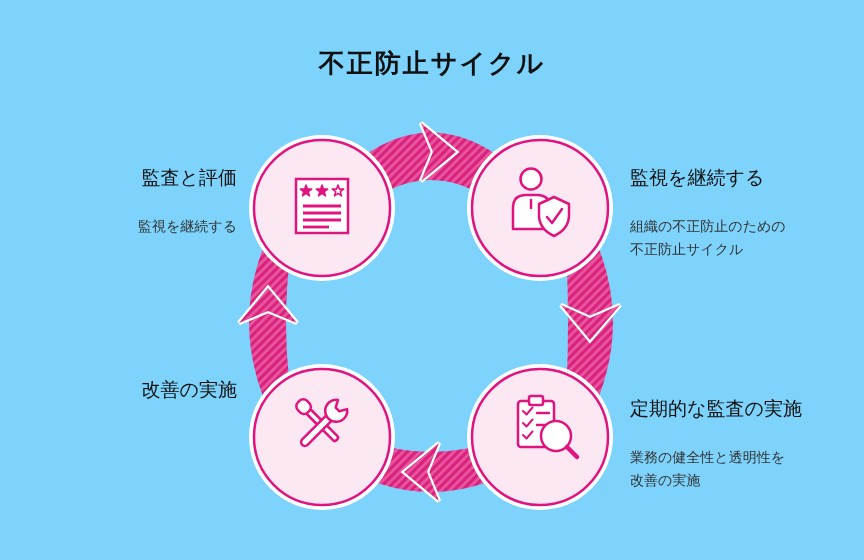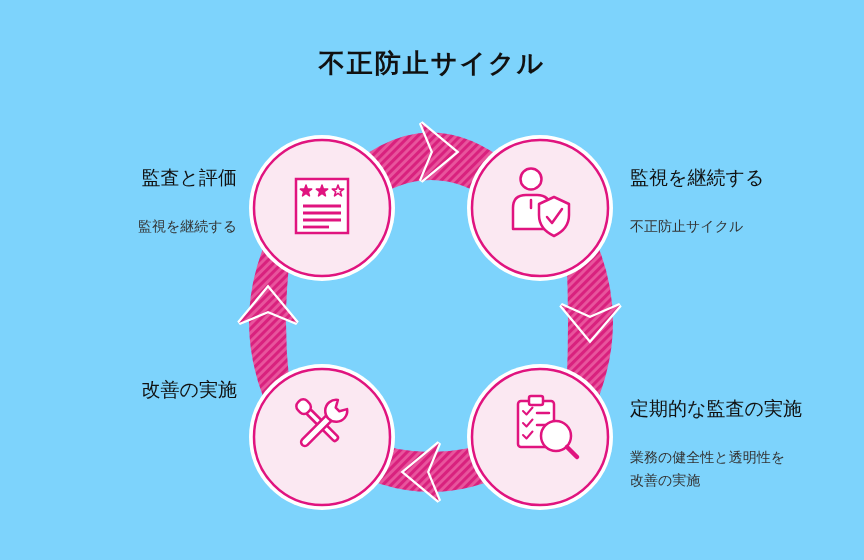--- a/index.html
+++ b/index.html
@@ -108,20 +108,21 @@
   <div class="node-label align-right" id="label-tl">
     <div class="t">監査と評価</div>
     <div class="d">
       <div>監視を継続する</div>
     </div>
   </div>
 
   <div class="node-label" id="label-tr">
     <div class="t">監視を継続する</div>
     <div class="d">
+      <div>組織の不正防止のための</div>
       <div>不正防止サイクル</div>
     </div>
   </div>
 
   <div class="node-label" id="label-br">
     <div class="t">定期的な監査の実施</div>
     <div class="d">
       <div>業務の健全性と透明性を</div>
       <div>改善の実施</div>
     </div>

